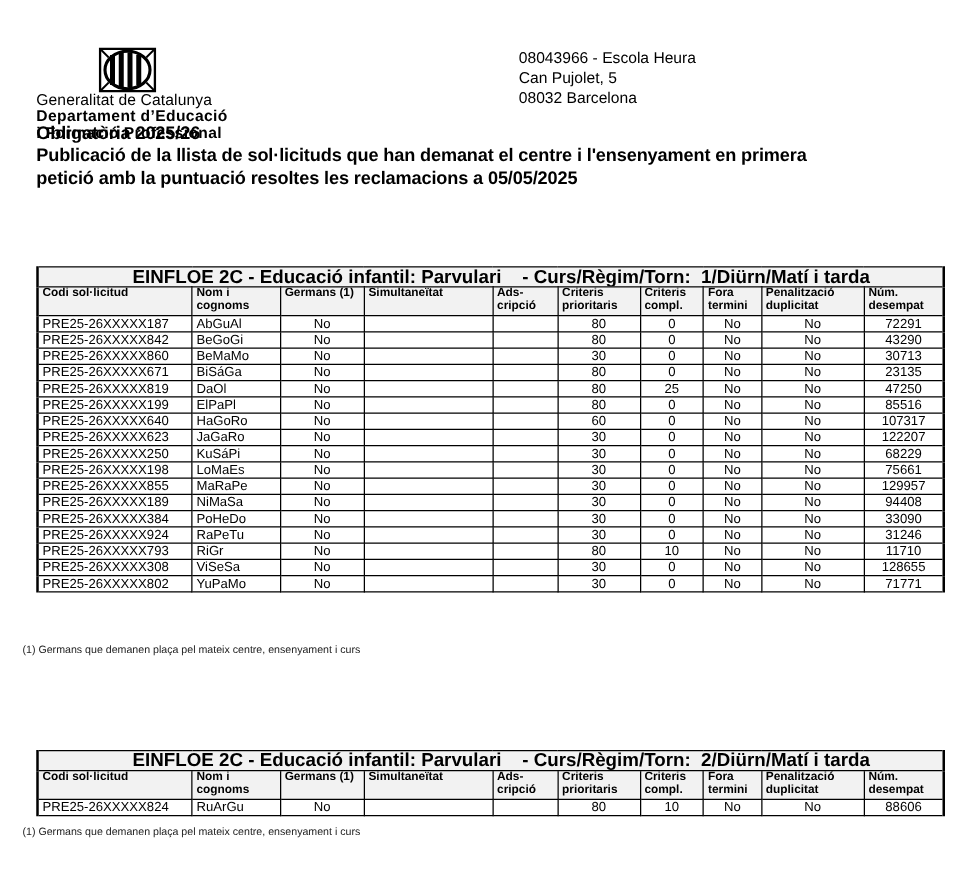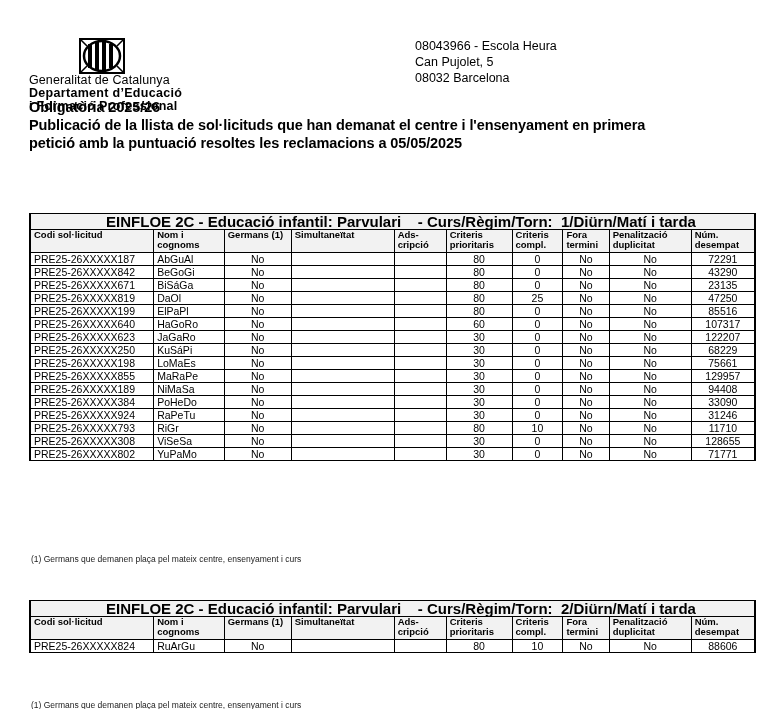--- a/index.html
+++ b/index.html
@@ -37,21 +37,21 @@
     .results-table .head-row th {
       background: #f2f2f2; font-size: 9.5px; line-height: 10px; font-weight: bold;
       text-align: left; vertical-align: top; height: 22px; white-space: normal;
     }
     .results-table .head-row th.left { text-align: left; margin-left: 31px; }
     .results-table td { text-align: center; }
     .results-table td.left { text-align: left; }
     .results-table tr td:first-child, .results-table .head-row th:first-child { border-left: 2px solid #000; }
     .results-table tr td:last-child, .results-table .head-row th:last-child { border-right: 2px solid #000; }
     .footnote {
-      position: absolute; left: 31px; font-size: 8.5px; color: #222; margin-top: 40px;
+      position: absolute; left: 18px; font-size: 8.5px; color: #222;
     }
     #t1 { top: 213px; }
     #f1 { top: 514px; }
     #t2 { top: 600px; }
     #f2 { top: 660px; }
   </style>
 </head>
 <body>
 
 <div class="header-logo">
@@ -132,20 +132,32 @@
         <td>No</td>
         <td></td>
         <td></td>
         <td>80</td>
         <td>0</td>
         <td>No</td>
         <td>No</td>
         <td>43290</td>
       </tr>
       <tr>
+        <td class="left">PRE25-26XXXXX860</td>
+        <td class="left">BeMaMo</td>
+        <td>No</td>
+        <td></td>
+        <td></td>
+        <td>30</td>
+        <td>0</td>
+        <td>No</td>
+        <td>No</td>
+        <td>30713</td>
+      </tr>
+      <tr>
         <td class="left">PRE25-26XXXXX671</td>
         <td class="left">BiSáGa</td>
         <td>No</td>
         <td></td>
         <td></td>
         <td>80</td>
         <td>0</td>
         <td>No</td>
         <td>No</td>
         <td>23135</td>

